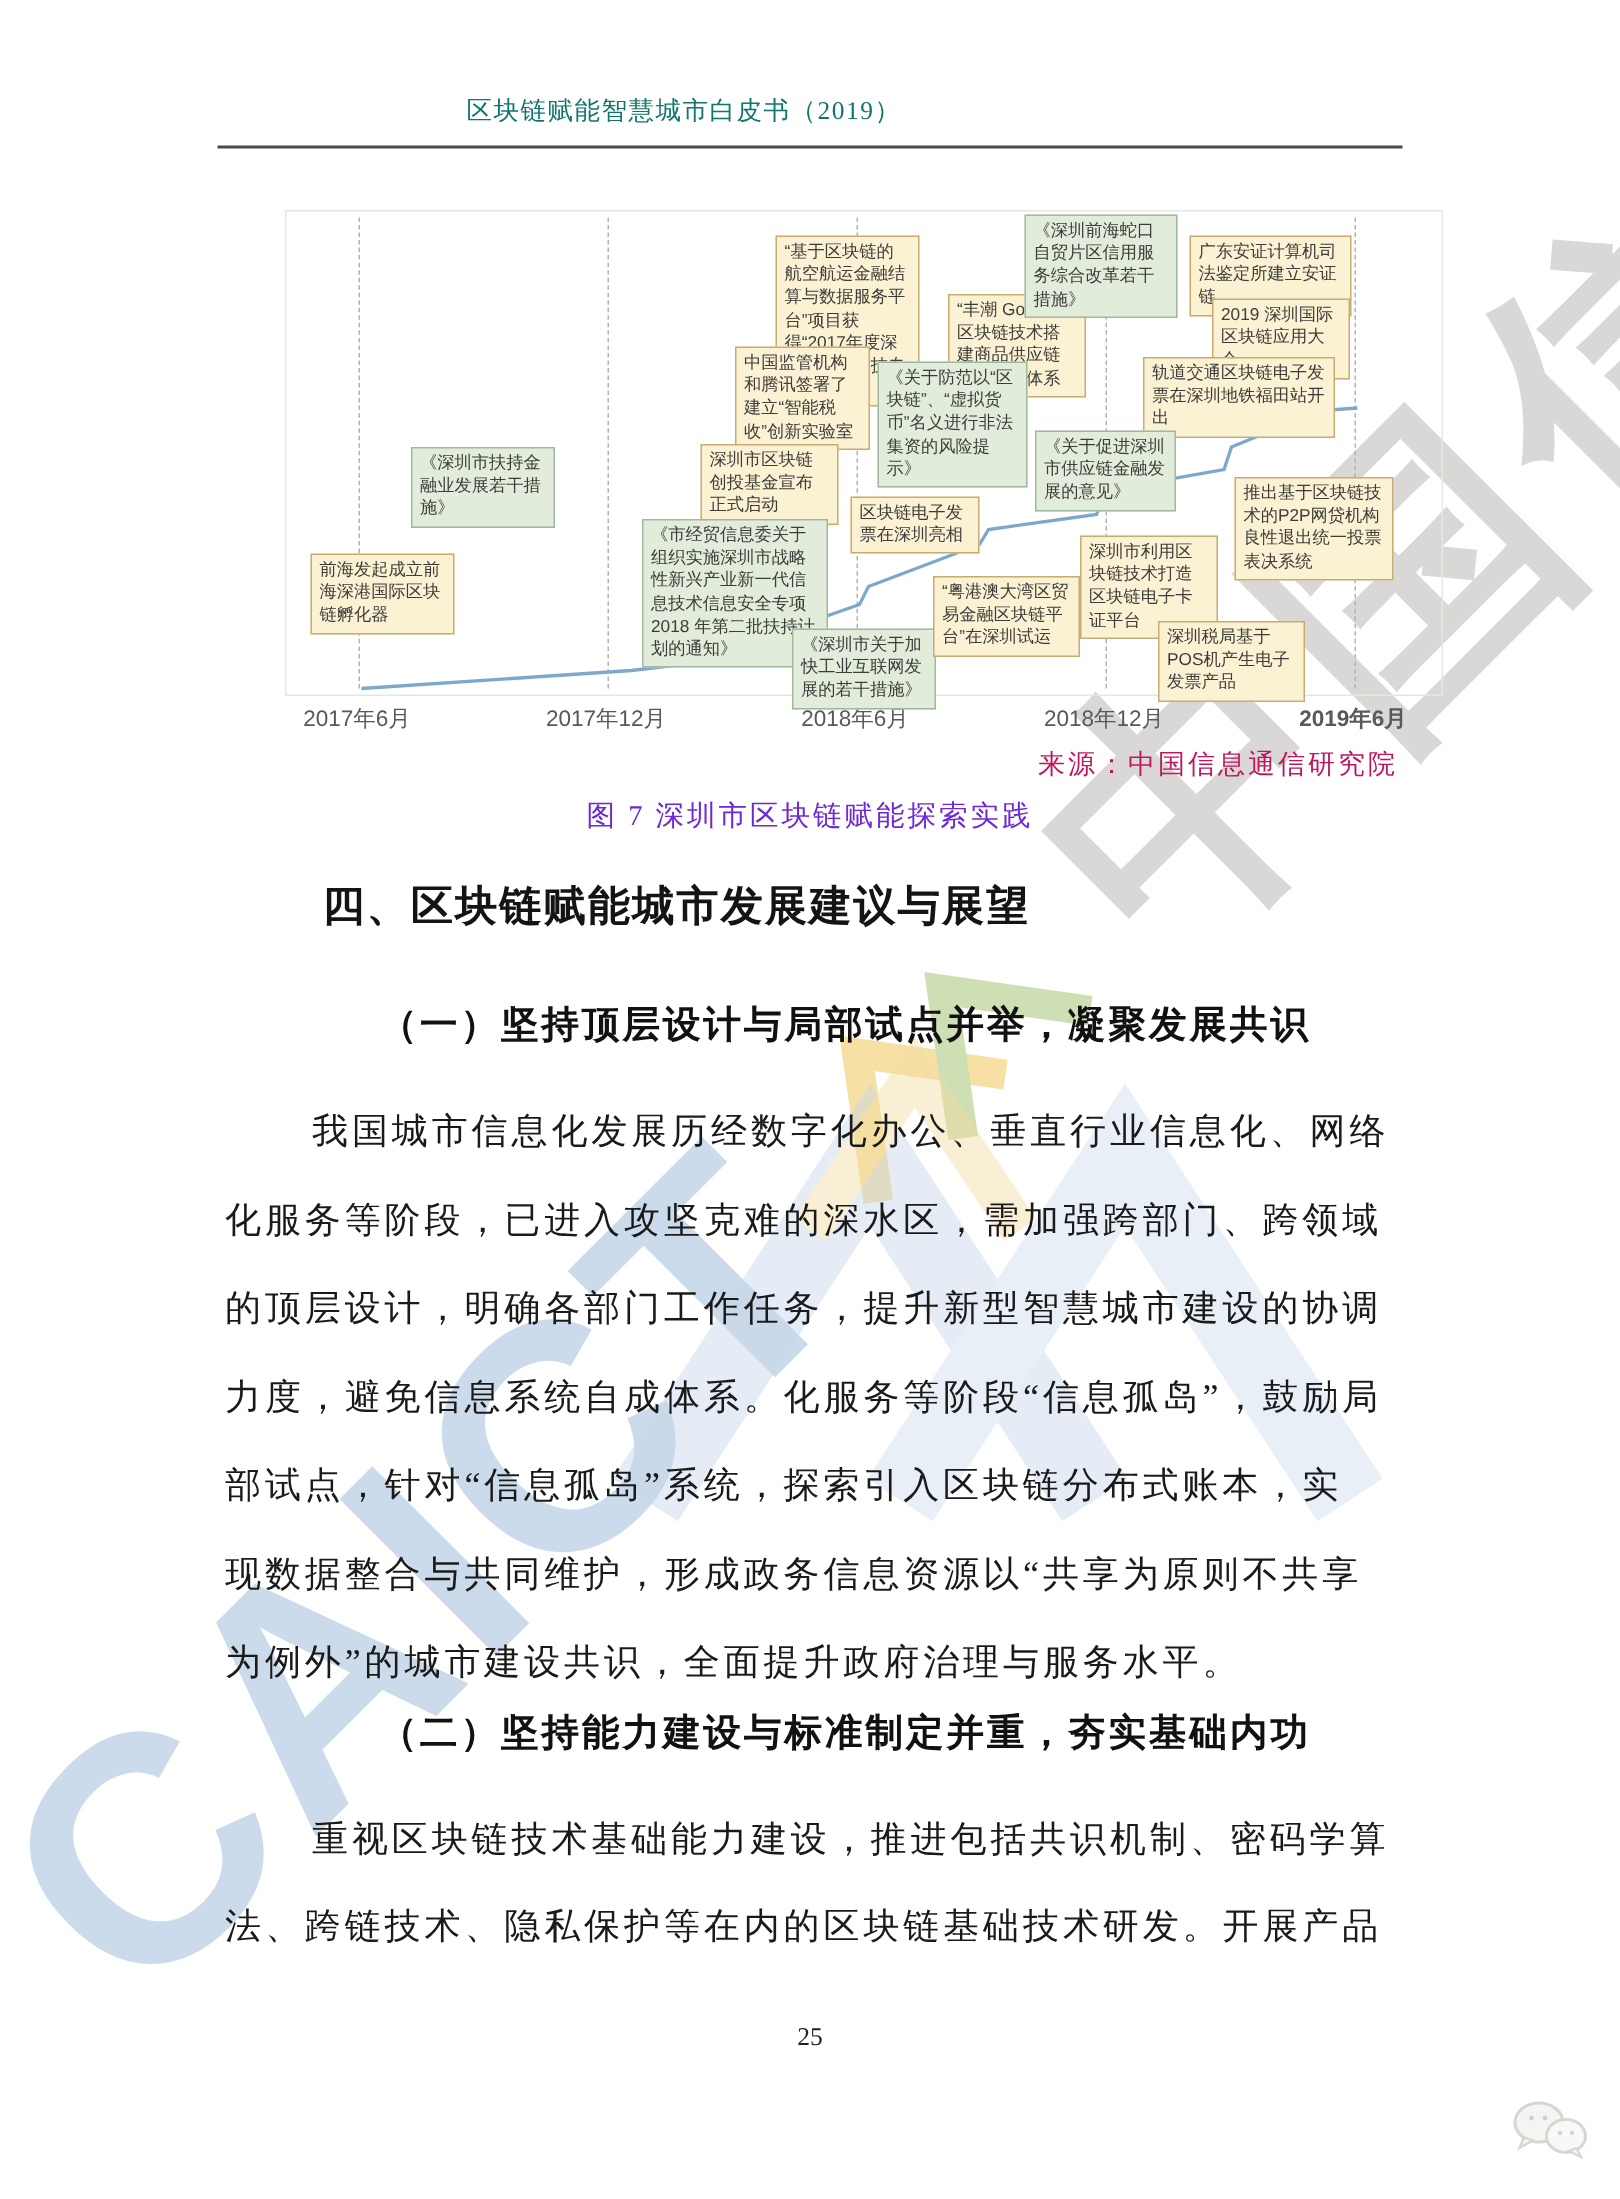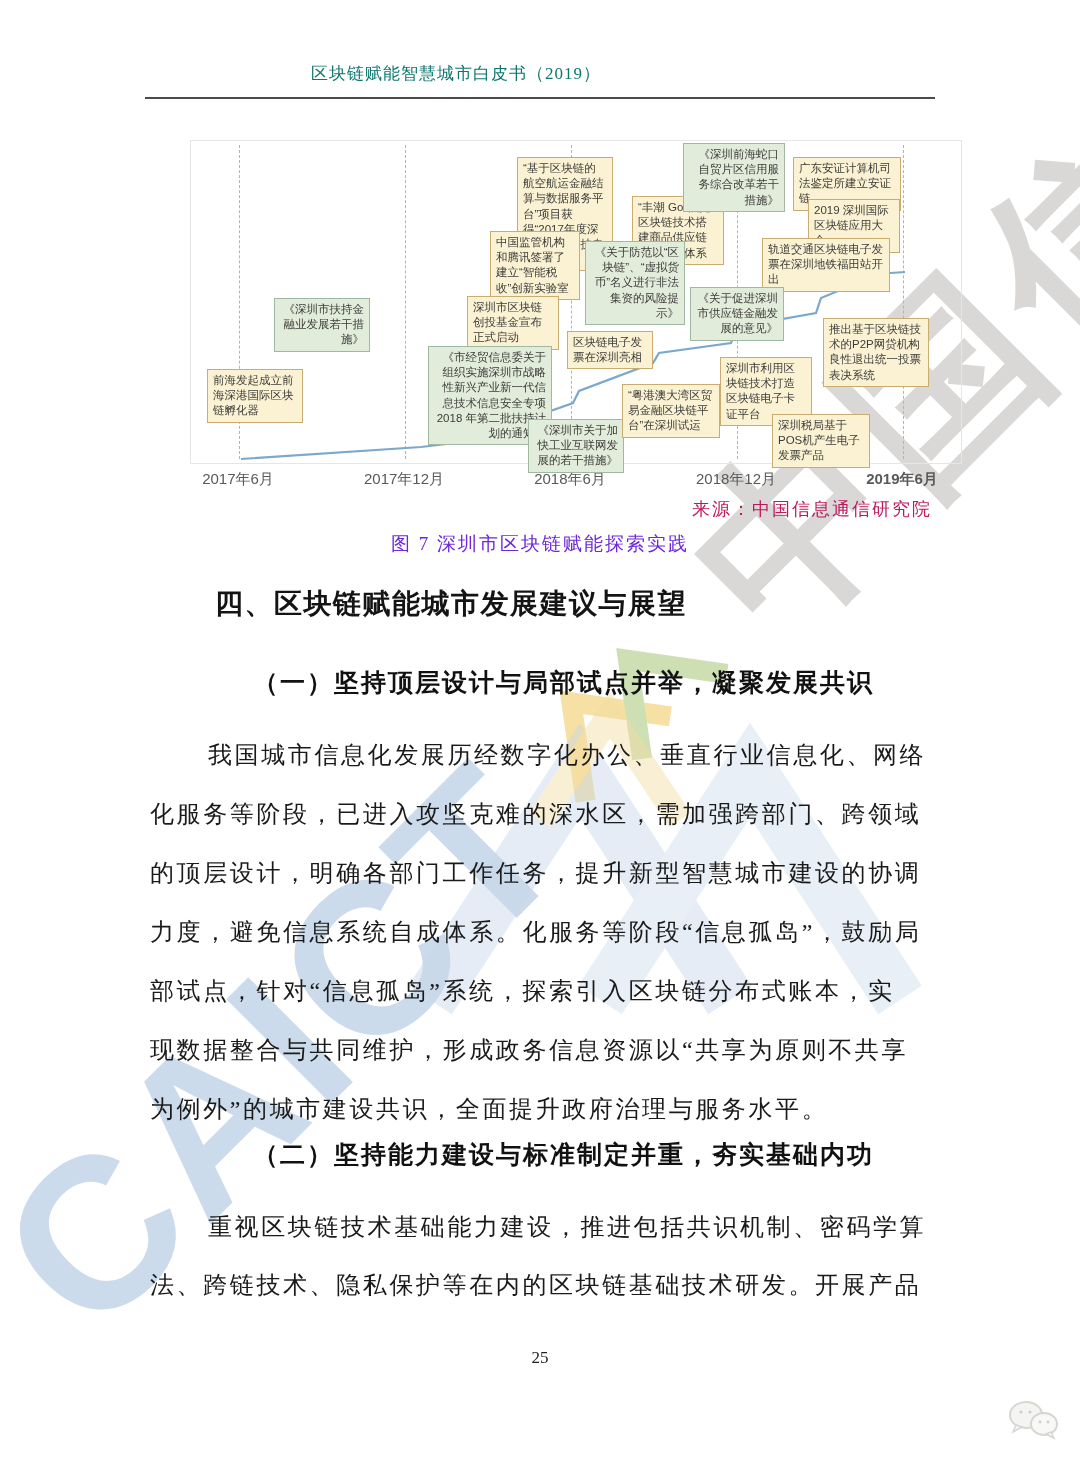--- a/index.html
+++ b/index.html
@@ -24,21 +24,21 @@
   .header-rule{top:97px;left:145px;width:790px;height:2px;background:#4a4a4a;}
 
   
   .figure{top:140px;left:190px;width:770px;height:378px;z-index:1;}
   .tl-canvas{position:absolute;left:0;top:0;width:770px;height:322px;border:1px solid #e6e6e3;}
   .gridline{position:absolute;top:4px;bottom:4px;width:0;border-left:1px dashed #b3b3b0;z-index:1;}
   .trend-svg{position:absolute;left:0;top:0;z-index:2;}
   .event{position:absolute;z-index:3;font-family:"Liberation Sans","DejaVu Sans",sans-serif;
          font-size:11.5px;line-height:1.32;color:#3c3c3a;padding:3px 5px;box-sizing:border-box;}
   .event.milestone{background:var(--milestone-bg);border:1px solid var(--milestone-border);}
-  .event.policy{background:var(--policy-bg);border:1px solid var(--policy-border);text-align:right;}
+  .event.policy{background:var(--policy-bg);border:1px solid var(--policy-border);}
   .tl-ticks{position:absolute;left:0;top:330px;width:770px;height:26px;}
   .tick{position:absolute;width:120px;text-align:center;font-family:"Liberation Sans","DejaVu Sans",sans-serif;
         font-size:15px;color:#595959;}
 
   .fig-source{top:497px;right:148px;font-size:18px;color:#be185d;letter-spacing:2px;}
   .fig-caption{top:531px;left:0;width:1080px;text-align:center;font-size:19px;color:#6d28d9;letter-spacing:2px;}
 
   
   .h1{top:585px;left:215px;font-family:"Liberation Sans","DejaVu Sans",sans-serif;
       font-weight:700;font-size:28px;letter-spacing:1.5px;color:#141414;z-index:1;}

